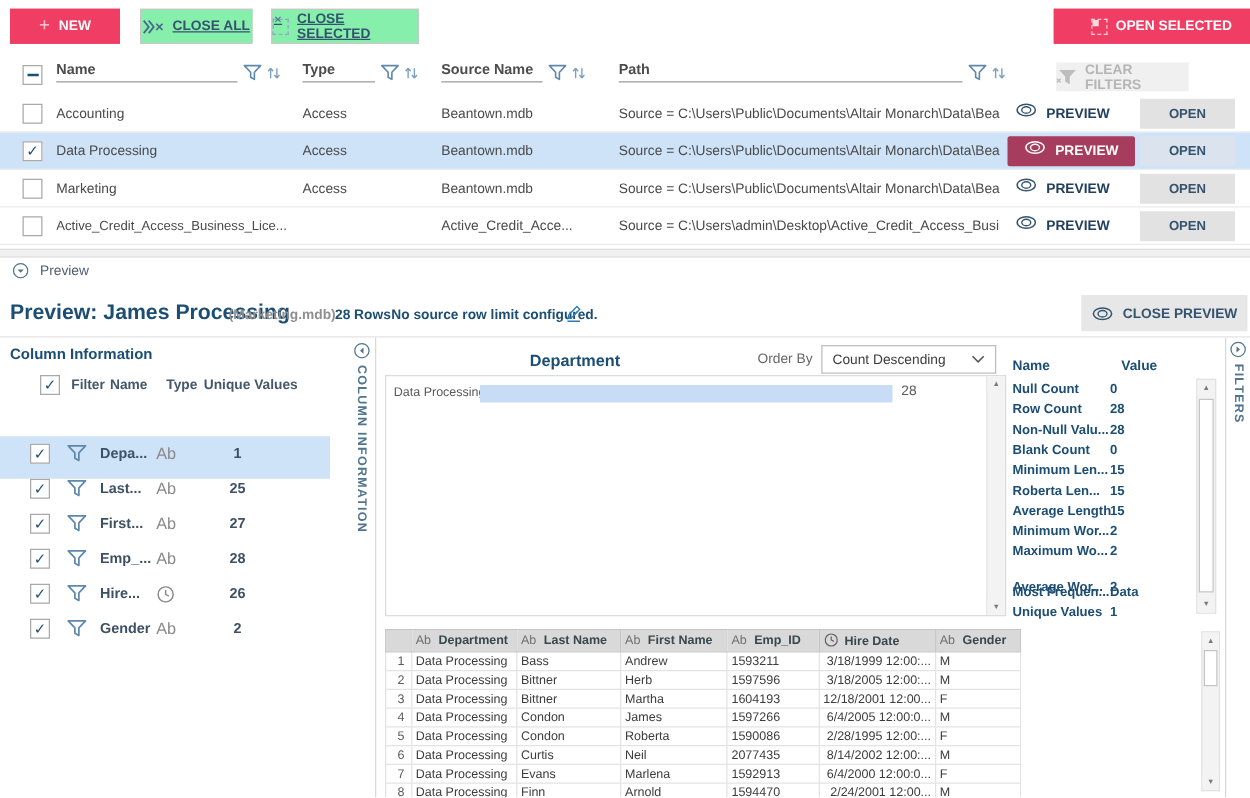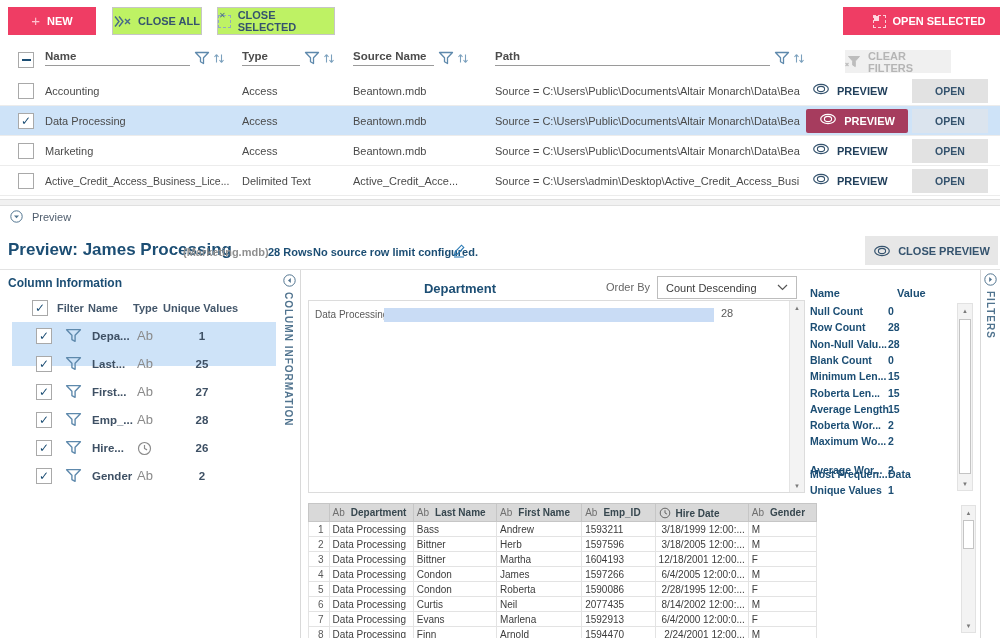--- a/index.html
+++ b/index.html
@@ -10,21 +10,21 @@
   html,body{width:1000px;height:638px;overflow:hidden;background:#fff;
     font-family:"Liberation Sans","DejaVu Sans",sans-serif;color:var(--txt);}
   #app{position:relative;width:1000px;height:638px;background:#fff;}
   .abs{position:absolute;}
   .nowrap{white-space:nowrap;overflow:hidden;}
   .bold{font-weight:700;}
   .navy{color:var(--navy);}
   
   .btn{display:flex;align-items:center;justify-content:center;gap:7px;font-size:11px;font-weight:700;cursor:pointer;}
   .btn-pink{background:var(--pink);color:#fff;border:1px solid var(--pink);}
-  .btn-outline{background:#bef264;color:#35536e;border:1px solid #c6c6c6;}
+  .btn-outline{background:#86efac;color:#35536e;border:1px solid #c6c6c6;text-decoration:underline;}
   .btn-gray{background:#e3e3e3;color:#35536e;border:none;}
   .btn-disabled{background:#f0f0f0;color:#b5b5b5;border:none;}
   .plus{font-size:15px;font-weight:400;color:#ffc2cf;line-height:1;}
   .dashbox{width:13px;height:13px;border:1px dashed #8fa9bf;display:flex;align-items:center;justify-content:center;font-size:8px;color:#46688a;}
   .dashbox-w{width:13px;height:13px;border:1px dashed rgba(255,255,255,.75);display:flex;align-items:center;justify-content:center;}
   .dashbox-w i{display:block;width:5px;height:5px;background:#ffd7df;}
   
   .hwrap{display:flex;align-items:flex-end;}
   .hline{flex:1;display:flex;border-bottom:1px solid #9a9a9a;padding-bottom:3px;}
   .hlabel{font-size:11.5px;font-weight:700;color:#4c4c4c;}
@@ -44,21 +44,21 @@
   .prevbtn{position:absolute;left:806px;top:3px;width:102px;height:24px;background:var(--maroon);border-radius:2px;display:flex;align-items:center;justify-content:center;gap:7px;cursor:pointer;}
   .prevbtn b{font-size:11px;color:#fff;}
   .openbtn{position:absolute;left:912px;top:3px;width:76px;height:24px;background:#e2e2e2;display:flex;align-items:center;justify-content:center;font-size:10.5px;font-weight:700;color:#35536e;cursor:pointer;}
   
   .band{position:absolute;left:0;width:1000px;background:#f1f1f1;border-top:1px solid #e0e0e0;border-bottom:1px solid #e0e0e0;}
   
   .ptitle{font-size:17px;font-weight:700;color:var(--navy);}
   .pmeta{font-size:11px;font-weight:700;}
   
   .ci-head{font-size:11px;font-weight:700;color:#44576b;}
-  .cirow{position:absolute;left:12px;width:264px;height:44px;}
+  .cirow{position:absolute;left:0;width:264px;height:34px;margin-top:27px;}
   .cirow.sel{background:var(--selblue);}
   .cirow .cb{left:24px;top:6px;}
   .ci-funnel{position:absolute;left:53px;top:6px;}
   .ci-name{position:absolute;left:80px;line-height:28px;font-size:11.5px;font-weight:700;color:#3e5064;}
   .ci-type{position:absolute;left:125px;line-height:28px;font-size:13px;color:#8a8a8a;}
   .ci-uni{position:absolute;left:168px;width:44px;text-align:center;line-height:28px;font-size:11.5px;font-weight:700;color:#3e5064;}
   .vline{position:absolute;width:1px;background:#d9d9d9;}
   .vtab{writing-mode:vertical-rl;font-size:10px;font-weight:700;color:#51748f;letter-spacing:1px;}
   
   .chartbox{position:absolute;left:308px;top:300px;width:497px;height:193px;border:1px solid #dcdcdc;background:#fff;}
@@ -232,21 +232,20 @@
             <use href="#eyeg"></use>
           </svg></span>
       <b>PREVIEW</b>
     </span>
     <span class="openbtn">OPEN</span>
   </div>
 
   <div class="frow" style="top:166px;">
     <div class="cb" style="left:18px;top:7px;"></div>
     <span class="fname nowrap" style="font-size:10.5px;">Active_Credit_Access_Business_Lice...</span>
-    <span class="ftype nowrap">Delimited Text</span>
     <span class="fsrc nowrap">Active_Credit_Acce...</span>
     <span class="fpath nowrap">Source = C:\Users\admin\Desktop\Active_Credit_Access_Business_Lic...</span>
     <span class="prevlink">
       <span class="icon"><svg width="18" height="12" viewBox="0 0 18 12" stroke="#35536e">
             <use href="#eyeg"></use>
           </svg></span>
       <b>PREVIEW</b>
     </span>
     <span class="openbtn">OPEN</span>
   </div>
@@ -395,21 +394,21 @@
       </div>
     <div class="strow" style="top:110px;left:0;width:148px;">
         <span class="sn">Roberta Len...</span>
         <span class="sv">15</span>
       </div>
     <div class="strow" style="top:126px;left:0;width:148px;">
         <span class="sn">Average Length</span>
         <span class="sv">15</span>
       </div>
     <div class="strow" style="top:142px;left:0;width:148px;">
-        <span class="sn">Roberta Wor...</span>
+        <span class="sn">Minimum Wor...</span>
         <span class="sv">2</span>
       </div>
     <div class="strow" style="top:158px;left:0;width:148px;">
         <span class="sn">Maximum Wo...</span>
         <span class="sv">2</span>
       </div>
     <div class="strow" style="top:187px;left:0;width:148px;">
         <span class="sn">Average Wor...</span>
         <span class="sv">2</span>
       </div>

